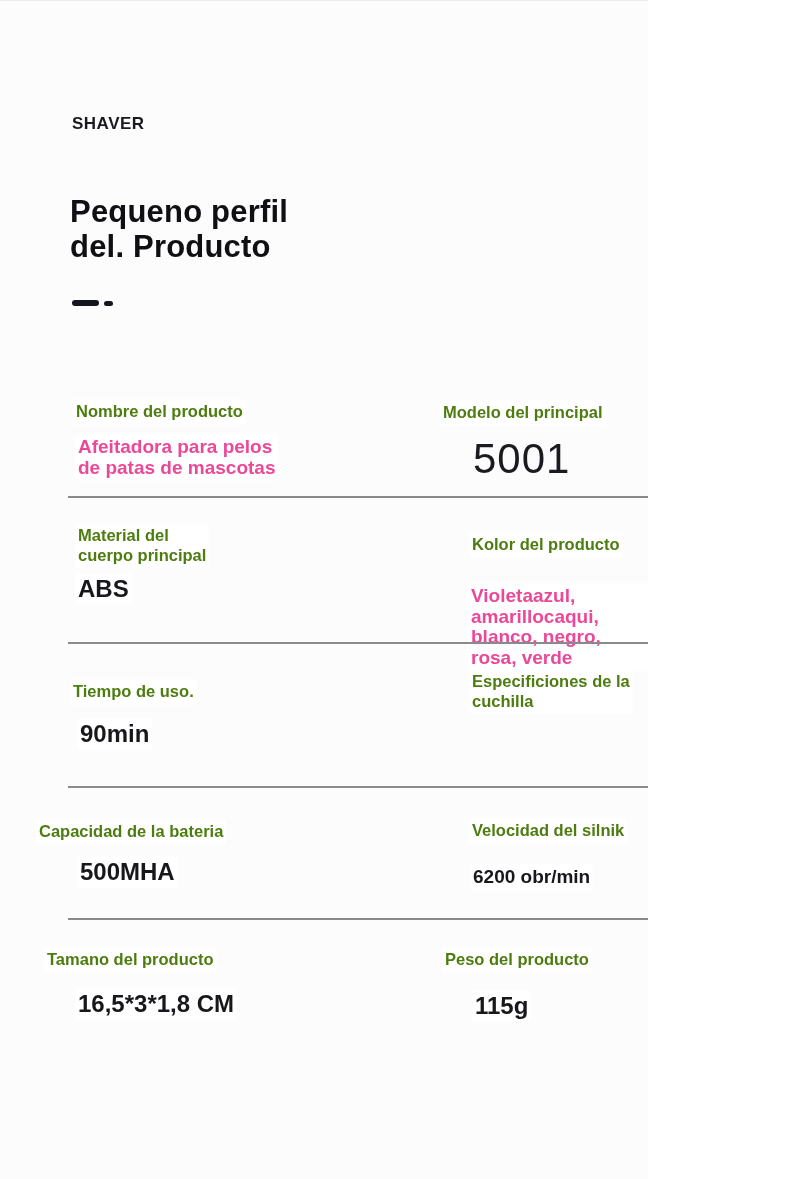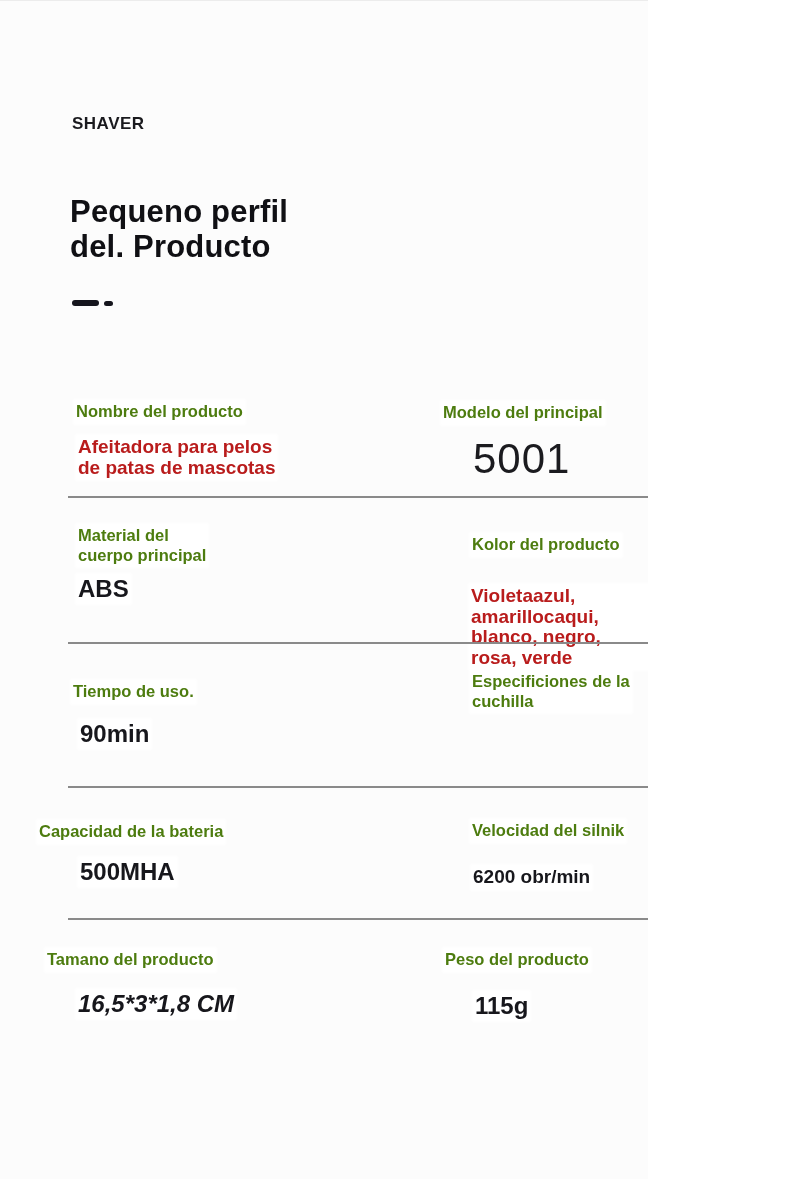--- a/index.html
+++ b/index.html
@@ -102,21 +102,21 @@
     color: #17171c;
     background: #ffffff;
     box-shadow: 0 0 3px 3px #ffffff;
   }
   .val-sm {
     font-size: 18px;
     line-height: 19px;
     font-weight: 700;
     color: #17171c;
   }
-  .purple { color: #b91c1c; }
+  .purple { color: #ec4899; }
   .val-model {
     font-size: 42px;
     line-height: 42px;
     font-weight: 400;
     color: #1b1b1f;
     letter-spacing: 1px;
   }
   .divider {
     position: absolute;
     left: 68px;
@@ -167,16 +167,16 @@
 cuchilla</div>
   <div class="divider" style="top:786px;"></div>
 
   <div class="cell label" style="left:39px; top:822px;">Capacidad de la bateria</div>
   <div class="cell val-lg" style="left:80px; top:859px;">500MHA</div>
   <div class="cell label" style="left:472px; top:821px;">Velocidad del silnik</div>
   <div class="cell val-md" style="left:473px; top:867px;">6200 obr/min</div>
   <div class="divider" style="top:918px;"></div>
 
   <div class="cell label" style="left:47px; top:950px;">Tamano del producto</div>
-  <div class="cell val-lg" style="left:78px; top:991px;font-style:italic;">16,5*3*1,8 CM</div>
+  <div class="cell val-lg" style="left:78px; top:991px;">16,5*3*1,8 CM</div>
   <div class="cell label" style="left:445px; top:950px;">Peso del producto</div>
   <div class="cell val-lg" style="left:475px; top:993px;">115g</div>
 </div>
 
 </body></html>

